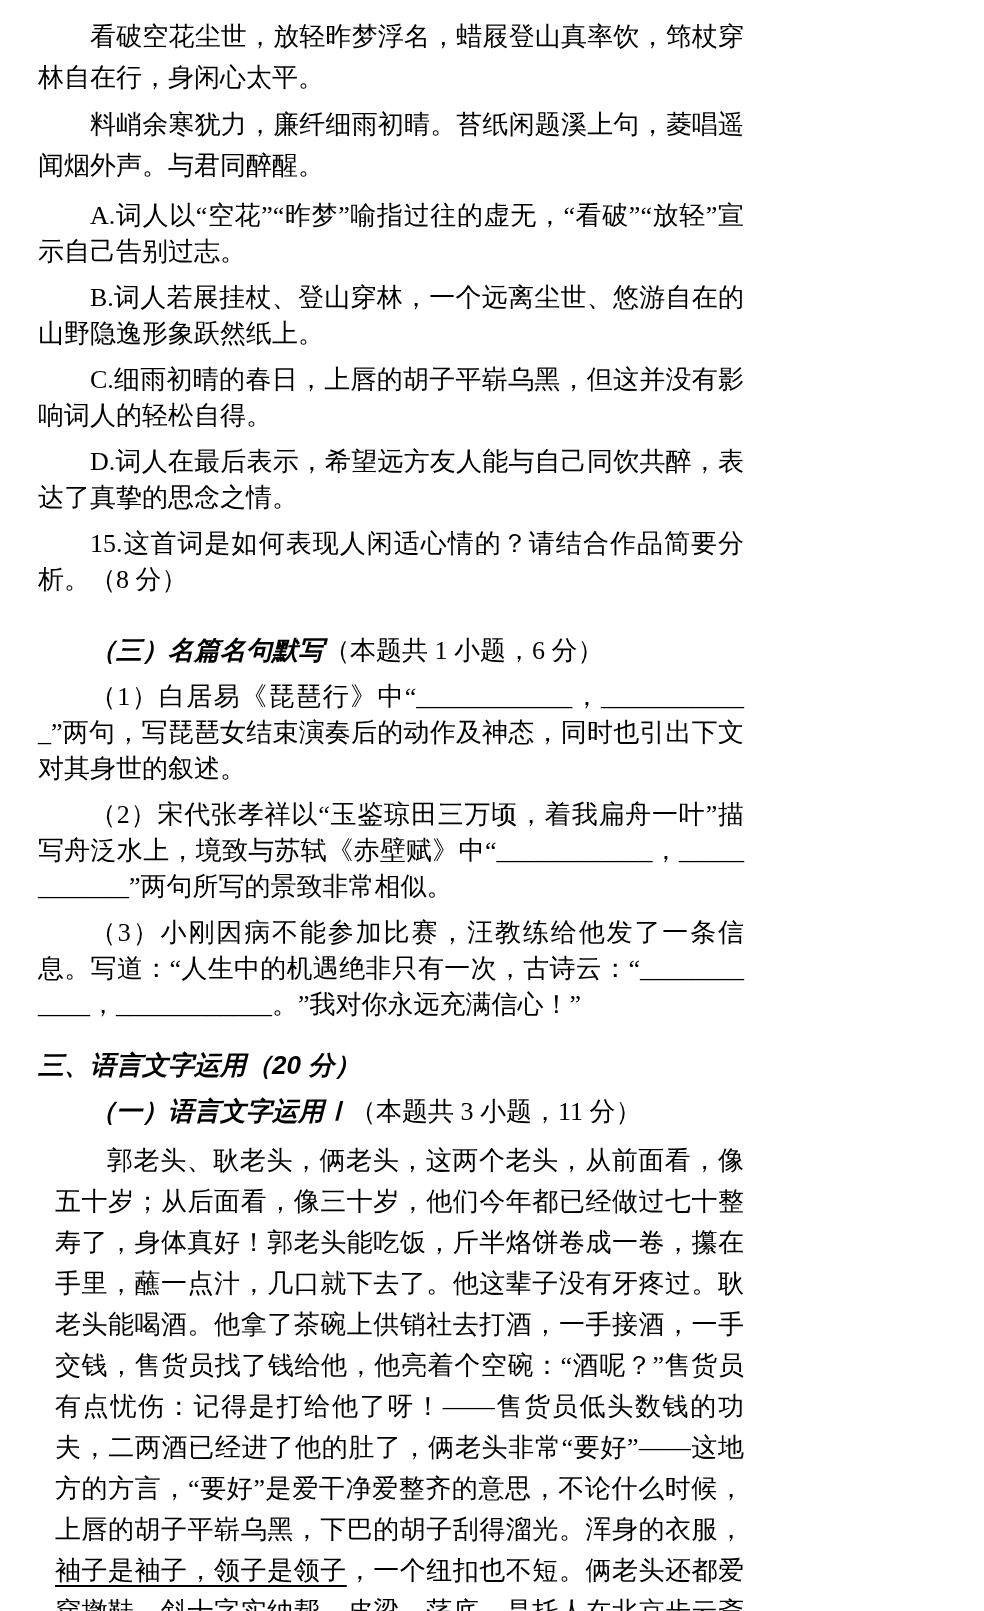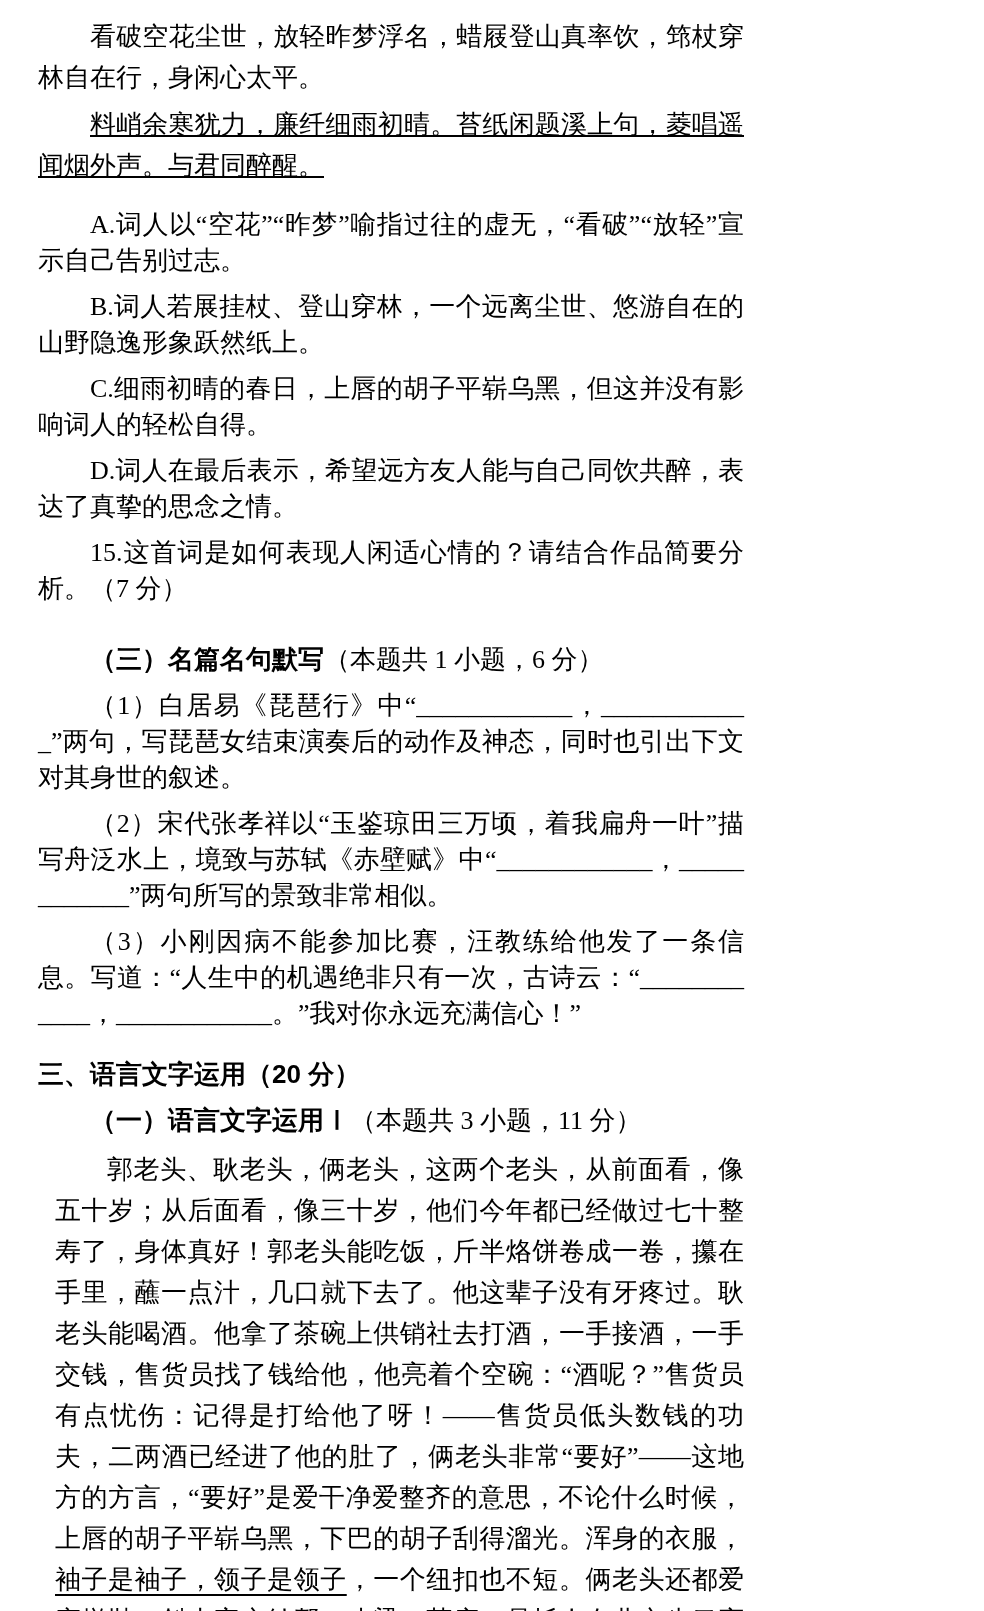--- a/index.html
+++ b/index.html
@@ -34,46 +34,47 @@
     margin-bottom: 6px;
   }
   .passage {
     margin-bottom: 0;
     margin-left: 17px;
   }
   
   .hei {
     font-family: "Liberation Sans", sans-serif;
     font-weight: bold;
+    font-style: italic;
   }
   .flush {
     text-indent: 0;
   }
   .gap-xl { margin-top: 34px; }
   .gap-lg { margin-top: 24px; }
-  .mb-md { margin-bottom: 21px; text-decoration: underline; }
+  .mb-md { margin-bottom: 12px; }
   .ul {
     text-decoration: underline;
     text-underline-offset: 6px;
   }
 </style>
 </head>
 <body>
 
 <main class="page">
 
   <p class="kai">看破空花尘世，放轻昨梦浮名，蜡屐登山真率饮，筇杖穿林自在行，身闲心太平。</p>
   <p class="kai mb-md">料峭余寒犹力，廉纤细雨初晴。苔纸闲题溪上句，菱唱遥闻烟外声。与君同醉醒。</p>
 
   <p>A.词人以“空花”“昨梦”喻指过往的虚无，“看破”“放轻”宣示自己告别过志。</p>
   <p>B.词人若展挂杖、登山穿林，一个远离尘世、悠游自在的山野隐逸形象跃然纸上。</p>
   <p>C.细雨初晴的春日，上唇的胡子平崭乌黑，但这并没有影响词人的轻松自得。</p>
   <p>D.词人在最后表示，希望远方友人能与自己同饮共醉，表达了真挚的思念之情。</p>
 
-  <p>15.这首词是如何表现人闲适心情的？请结合作品简要分析。（7 分）</p>
+  <p>15.这首词是如何表现人闲适心情的？请结合作品简要分析。（8 分）</p>
 
   <p class="gap-xl"><span class="hei">（三）名篇名句默写</span><span>（本题共 1 小题，6 分）</span></p>
 
   <p>（1）白居易《琵琶行》中“____________，____________”两句，写琵琶女结束演奏后的动作及神态，同时也引出下文对其身世的叙述。</p>
   <p>（2）宋代张孝祥以“玉鉴琼田三万顷，着我扁舟一叶”描写舟泛水上，境致与苏轼《赤壁赋》中“____________，____________”两句所写的景致非常相似。</p>
   <p>（3）小刚因病不能参加比赛，汪教练给他发了一条信息。写道：“人生中的机遇绝非只有一次，古诗云：“____________，____________。”我对你永远充满信心！”</p>
 
   <p class="hei flush gap-lg">三、语言文字运用（20 分）</p>
 
   <p><span class="hei">（一）语言文字运用Ⅰ</span><span>（本题共 3 小题，11 分）</span></p>

